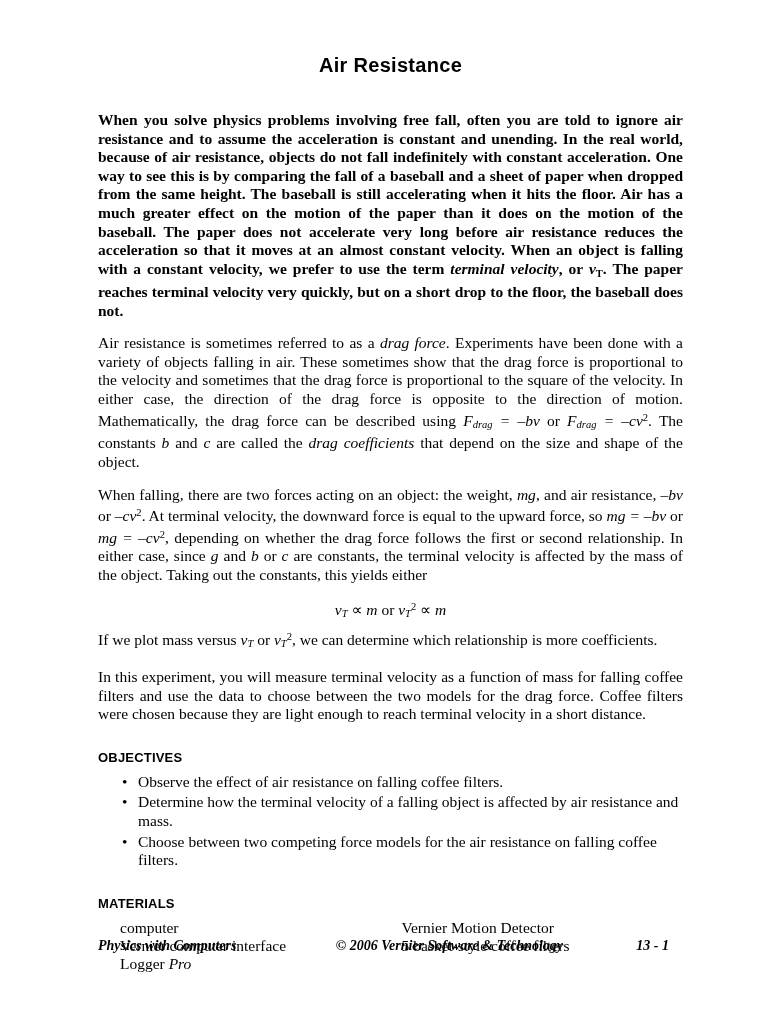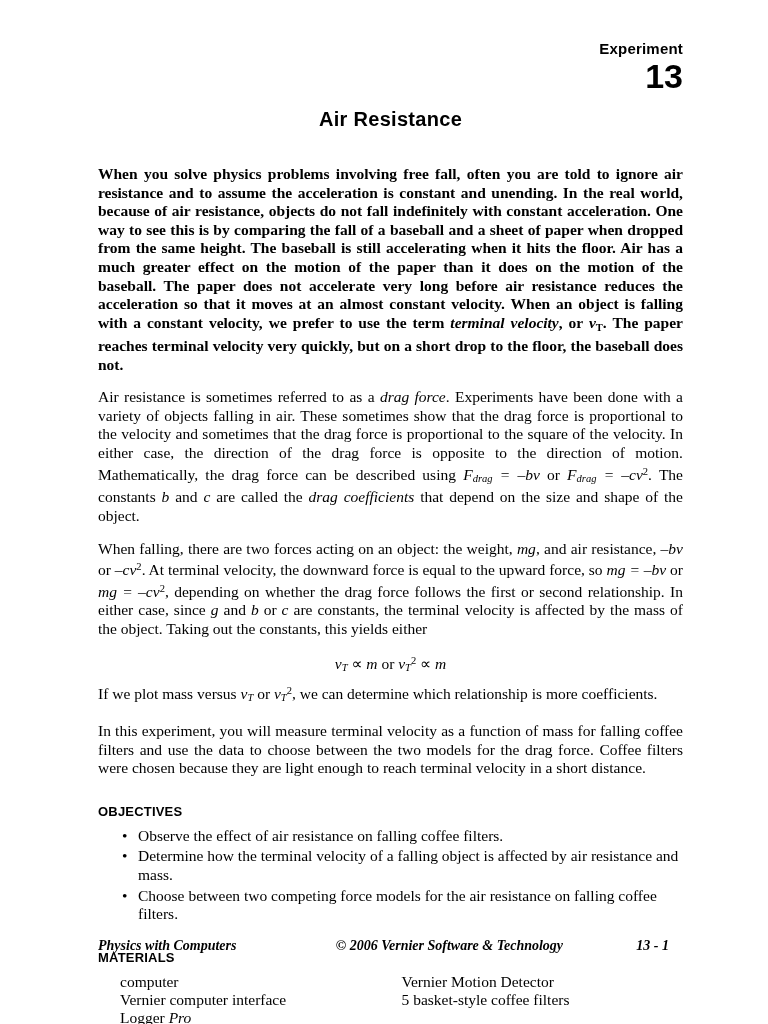--- a/index.html
+++ b/index.html
@@ -122,24 +122,20 @@
   .footer .center { margin-left: 26px; }
   .footer .right { margin-right: 14px; }
 </style>
 </head>
 <body>
 
 <div class="page">
 
   <div class="content">
 
-    <div class="exp-header">
-      <div class="exp-label">Experiment</div>
-      <div class="exp-number">13</div>
-    </div>
 
     <h1 class="title">Air Resistance</h1>
 
     <p class="body first"><span>When you solve physics problems involving free fall, often you are told to ignore air resistance and to assume the acceleration is constant and unending. In the real world, because of air resistance, objects do not fall indefinitely with constant acceleration. One way to see this is by comparing the fall of a baseball and a sheet of paper when dropped from the same height. The baseball is still accelerating when it hits the floor. Air has a much greater effect on the motion of the paper than it does on the motion of the baseball. The paper does not accelerate very long before air resistance reduces the acceleration so that it moves at an almost constant velocity. When an object is falling with a constant velocity, we prefer to use the term </span><span class="it">terminal velocity</span><span>, or </span><span class="it">v</span><sub>T</sub><span>. The paper reaches terminal velocity very quickly, but on a short drop to the floor, the baseball does not.</span></p>
 
     <p class="body"><span>Air resistance is sometimes referred to as a </span><span class="it">drag force</span><span>. Experiments have been done with a variety of objects falling in air. These sometimes show that the drag force is proportional to the velocity and sometimes that the drag force is proportional to the square of the velocity. In either case, the direction of the drag force is opposite to the direction of motion. Mathematically, the drag force can be described using </span><span class="it">F</span><sub class="it">drag</sub><span class="it"> = –bv</span><span> or </span><span class="it">F</span><sub class="it">drag</sub><span class="it"> = –cv</span><sup>2</sup><span>. The constants </span><span class="it">b</span><span> and </span><span class="it">c</span><span> are called the </span><span class="it">drag coefficients</span><span> that depend on the size and shape of the object.</span></p>
 
     <p class="body"><span>When falling, there are two forces acting on an object: the weight, </span><span class="it">mg</span><span>, and air resistance, –</span><span class="it">bv</span><span> or –</span><span class="it">cv</span><sup>2</sup><span>. At terminal velocity, the downward force is equal to the upward force, so </span><span class="it">mg</span><span class="it"> = –bv</span><span> or </span><span class="it">mg</span><span class="it"> = –cv</span><sup>2</sup><span>, depending on whether the drag force follows the first or second relationship. In either case, since </span><span class="it">g</span><span> and </span><span class="it">b</span><span> or </span><span class="it">c</span><span> are constants, the terminal velocity is affected by the mass of the object. Taking out the constants, this yields either</span></p>
 
     <div class="centered-eq"><span class="it">v</span><sub class="it">T</sub><span> ∝ </span><span class="it">m</span><span> or </span><span class="it">v</span><sub class="it">T</sub><sup>2</sup><span> ∝ </span><span class="it">m</span></div>

